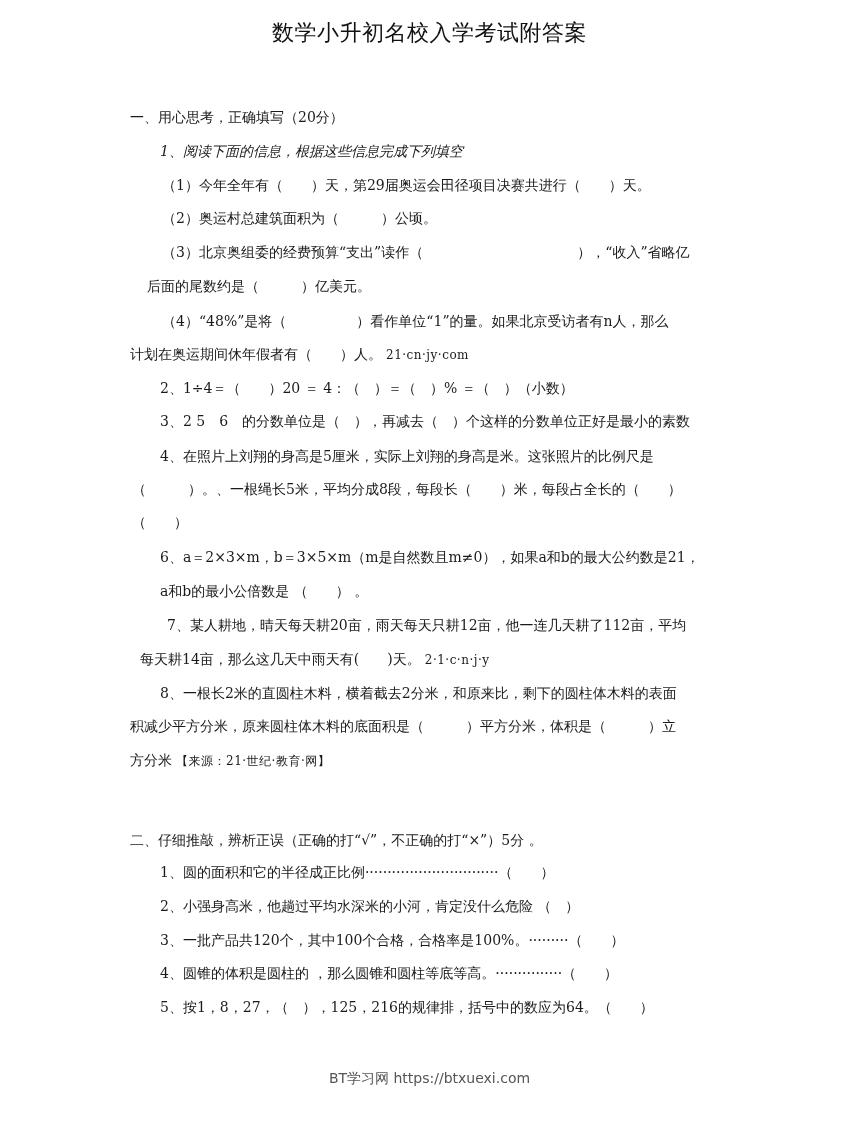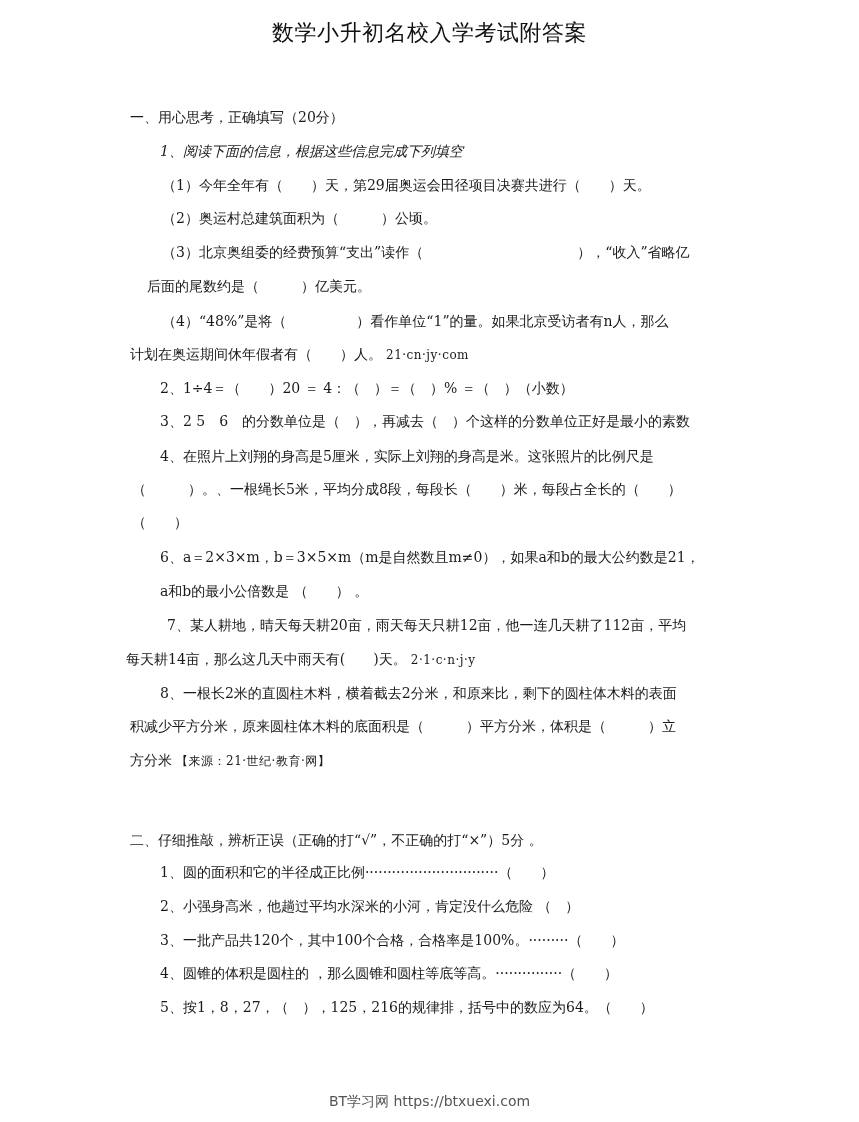--- a/index.html
+++ b/index.html
@@ -11,21 +11,21 @@
     .title {
       position: absolute; left: 0; top: 18px; width: 859px; text-align: center;
       font-family: Liberation Sans, sans-serif;
       font-size: 22px; color: #111; letter-spacing: 0.5px;
     }
     .line {
       position: absolute; white-space: nowrap; font-size: 14px; line-height: 20px;
     }
     .small { font-size: 12px; vertical-align: baseline; margin-left: 4px; letter-spacing: 0.5px; }
     .footer {
-      position: absolute; left: 0; top: 1093px; width: 859px; text-align: center;
+      position: absolute; left: 0; top: 1070px; width: 859px; text-align: center;
       font-family: "DejaVu Sans", "Liberation Sans", sans-serif;
       font-size: 14px; color: #555;
     }
   </style>
 </head>
 <body>
 
 <div class="title">数学小升初名校入学考试附答案</div>
 
 <div class="line" style="left:130px; top:107px;">一、用心思考，正确填写（20分）</div>
@@ -37,21 +37,21 @@
 <div class="line" style="left:162px; top:311px;text-align:right;">（4）“48%”是将（　　　　　）看作单位“1”的量。如果北京受访者有n人，那么</div>
 <div class="line" style="left:130px; top:344px;"><span>计划在奥运期间休年假者有（　　）人。</span><span class="small">21·cn·jy·com</span></div>
 <div class="line" style="left:160px; top:378px;">2、1÷4＝（　　）20 ＝ 4：（　）＝（　）% ＝（　）（小数）</div>
 <div class="line" style="left:160px; top:411px;">3、2 5　6　的分数单位是（　），再减去（　）个这样的分数单位正好是最小的素数</div>
 <div class="line" style="left:160px; top:446px;">4、在照片上刘翔的身高是5厘米，实际上刘翔的身高是米。这张照片的比例尺是</div>
 <div class="line" style="left:132px; top:479px;">（　　　）。、一根绳长5米，平均分成8段，每段长（　　）米，每段占全长的（　　）</div>
 <div class="line" style="left:132px; top:512px;">（　　）</div>
 <div class="line" style="left:160px; top:547px;">6、a＝2×3×m，b＝3×5×m（m是自然数且m≠0），如果a和b的最大公约数是21，</div>
 <div class="line" style="left:160px; top:581px;">a和b的最小公倍数是 （　　） 。</div>
 <div class="line" style="left:160px; top:615px;margin-left:7px;">7、某人耕地，晴天每天耕20亩，雨天每天只耕12亩，他一连几天耕了112亩，平均</div>
-<div class="line" style="left:126px; top:649px;"><span>每天耕14亩，那么这几天中雨天有(　　)天。</span><span class="small">2·1·c·n·j·y</span></div>
+<div class="line" style="left:140px; top:649px;"><span>每天耕14亩，那么这几天中雨天有(　　)天。</span><span class="small">2·1·c·n·j·y</span></div>
 <div class="line" style="left:160px; top:683px;">8、一根长2米的直圆柱木料，横着截去2分米，和原来比，剩下的圆柱体木料的表面</div>
 <div class="line" style="left:130px; top:716px;">积减少平方分米，原来圆柱体木料的底面积是（　　　）平方分米，体积是（　　　）立</div>
 <div class="line" style="left:130px; top:750px;"><span>方分米</span><span class="small">【来源：21·世纪·教育·网】</span></div>
 
 <div class="line" style="left:130px; top:830px;">二、仔细推敲，辨析正误（正确的打“√”，不正确的打“×”）5分 。</div>
 <div class="line" style="left:160px; top:862px;">1、圆的面积和它的半径成正比例······························（　　）</div>
 <div class="line" style="left:160px; top:896px;text-align:right;">2、小强身高米，他趟过平均水深米的小河，肯定没什么危险 （　）</div>
 <div class="line" style="left:160px; top:930px;">3、一批产品共120个，其中100个合格，合格率是100%。·········（　　）</div>
 <div class="line" style="left:160px; top:963px;">4、圆锥的体积是圆柱的 ，那么圆锥和圆柱等底等高。···············（　　）</div>
 <div class="line" style="left:160px; top:997px;">5、按1，8，27，（　），125，216的规律排，括号中的数应为64。（　　）</div>

